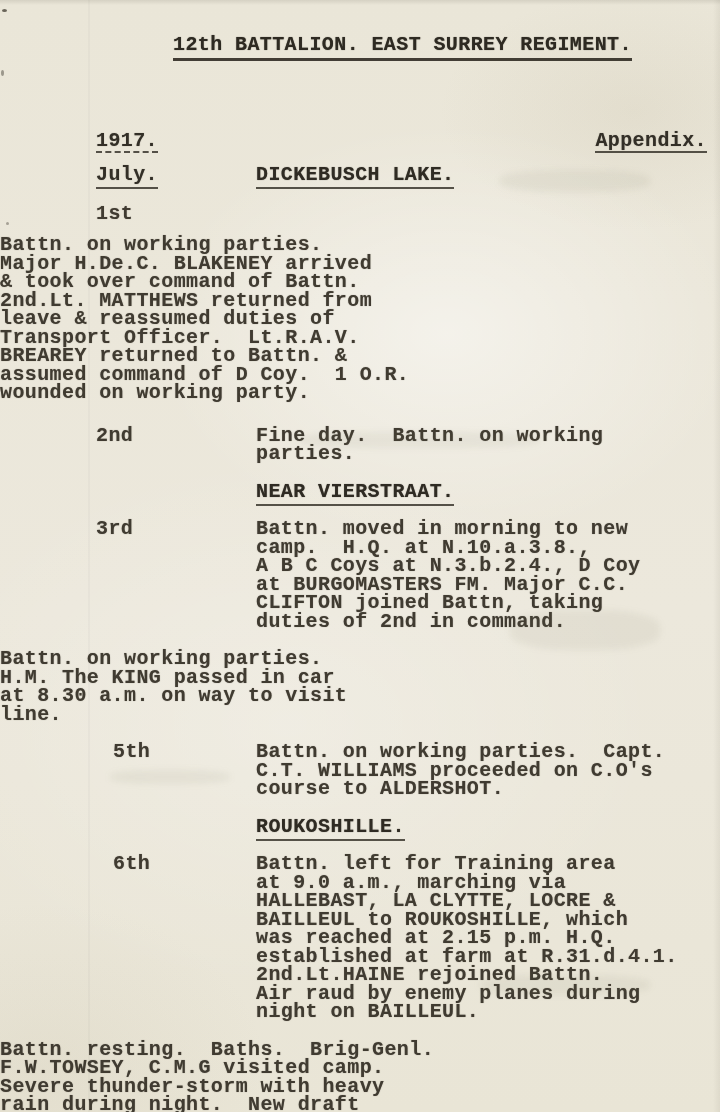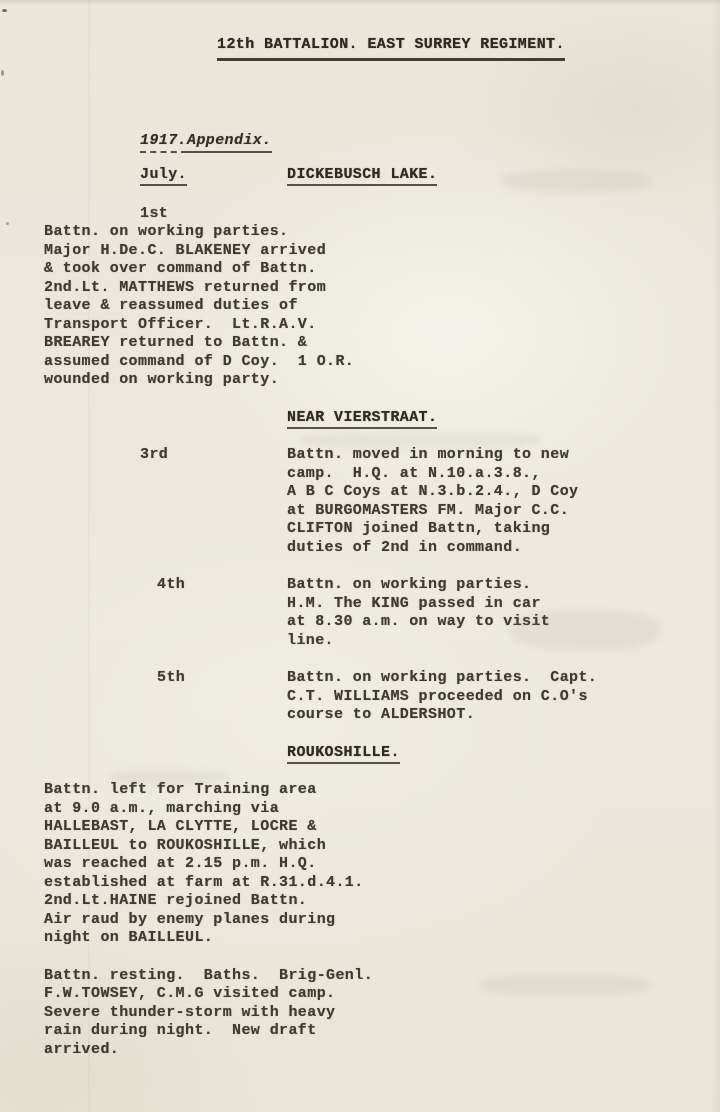--- a/index.html
+++ b/index.html
@@ -11,26 +11,25 @@
     box-sizing:border-box;
     background-color:#ebe7da;
     background-image:
       radial-gradient(ellipse 420px 300px at 62% 30%, rgba(255,255,255,0.45), rgba(255,255,255,0) 70%),
       radial-gradient(ellipse 500px 360px at 40% 65%, rgba(255,255,255,0.22), rgba(255,255,255,0) 75%),
       radial-gradient(ellipse 260px 160px at 88% 10%, rgba(170,158,126,0.12), rgba(170,158,126,0) 75%),
       radial-gradient(ellipse 300px 220px at 6% 96%, rgba(170,158,126,0.10), rgba(170,158,126,0) 75%),
       linear-gradient(180deg, #eae6d8 0%, #ece8dc 55%, #e9e5d6 100%);
     font-family:"Liberation Mono","DejaVu Sans Mono",monospace;
     font-weight:700;
-    font-size:15px;
+    font-size:20px;
     line-height:18.5px;
     letter-spacing:0.4px;
     color:#403b31;
     text-shadow:0 0 1px rgba(64,59,49,0.5);
-    padding-left:44px;
   }
   .edge-top { position:absolute; left:0; top:0; width:100%; height:5px;
     background:linear-gradient(rgba(90,85,70,0.14), rgba(90,85,70,0)); }
   .edge-right { position:absolute; right:0; top:0; width:7px; height:100%;
     background:linear-gradient(270deg, rgba(90,85,70,0.08), rgba(90,85,70,0)); }
   .crease { position:absolute; left:88px; top:0; width:2px; height:100%;
     background:rgba(70,64,50,0.03); }
   .speck { position:absolute; background:#3f3a30; border-radius:50%; }
   .smudge { position:absolute; background:rgba(120,112,90,0.08); filter:blur(3px); border-radius:40%; }
 
@@ -43,25 +42,25 @@
     text-shadow:0 0 1px rgba(42,38,30,0.7);
   }
   .u { border-bottom:2px solid rgba(46,42,34,0.8); padding-bottom:1px; }
   .u-dash { border-bottom-style:dashed; }
   .place { color:#2f2b23; text-shadow:0 0 1px rgba(42,38,30,0.65); }
   .hdr-label { color:#332f27; }
 
   .meta-row {
     margin-top:71px;
     display:flex;
+    justify-content:space-between;
     align-items:flex-start;
     padding:0 13px 0 96px;
-    font-style:italic;
-  }
-  .row { display:flex; align-items:flex-start; margin-top:19px; }
+  }
+  .row { display:flex; align-items:flex-start; margin-top:19px;gap:13px; }
   .row.month-row { margin-top:13px; }
   .row.first-entry { margin-top:20px;flex-direction:column; }
   .row.gap-extra { margin-top:24px; }
 
   .col-date {
     flex:none;
     width:243px;
     padding-left:96px;
     box-sizing:border-box;
   }
@@ -114,20 +113,27 @@
 &amp; took over command of Battn.
 2nd.Lt. MATTHEWS returned from
 leave &amp; reassumed duties of
 Transport Officer.  Lt.R.A.V.
 BREAREY returned to Battn. &amp;
 assumed command of D Coy.  1 O.R.
 wounded on working party.</div>
       </div>
   </div>
 
+  <div class="row gap-extra">
+    <div class="col-date"><span>2nd</span></div>
+    <div class="col-body">
+        <div class="entry-text">Fine day.  Battn. on working
+parties.</div>
+      </div>
+  </div>
 
   <div class="row">
     <div class="col-date"></div>
     <div class="col-body">
       <span class="u place">NEAR VIERSTRAAT.</span>
     </div>
   </div>
 
   <div class="row">
     <div class="col-date"><span>3rd</span></div>
@@ -135,21 +141,20 @@
         <div class="entry-text">Battn. moved in morning to new
 camp.  H.Q. at N.10.a.3.8.,
 A B C Coys at N.3.b.2.4., D Coy
 at BURGOMASTERS FM. Major C.C.
 CLIFTON joined Battn, taking
 duties of 2nd in command.</div>
       </div>
   </div>
 
   <div class="row ind">
-    <div class="col-date"><span>4th</span></div>
     <div class="col-body">
         <div class="entry-text">Battn. on working parties.
 H.M. The KING passed in car
 at 8.30 a.m. on way to visit
 line.</div>
       </div>
   </div>
 
   <div class="row ind">
     <div class="col-date"><span>5th</span></div>
@@ -161,20 +166,21 @@
   </div>
 
   <div class="row">
     <div class="col-date"></div>
     <div class="col-body">
       <span class="u place">ROUKOSHILLE.</span>
     </div>
   </div>
 
   <div class="row ind">
+    <div class="col-date"><span>6th</span></div>
     <div class="col-body">
         <div class="entry-text">Battn. left for Training area
 at 9.0 a.m., marching via
 HALLEBAST, LA CLYTTE, LOCRE &amp;
 BAILLEUL to ROUKOSHILLE, which
 was reached at 2.15 p.m. H.Q.
 established at farm at R.31.d.4.1.
 2nd.Lt.HAINE rejoined Battn.
 Air raud by enemy planes during
 night on BAILLEUL.</div>

